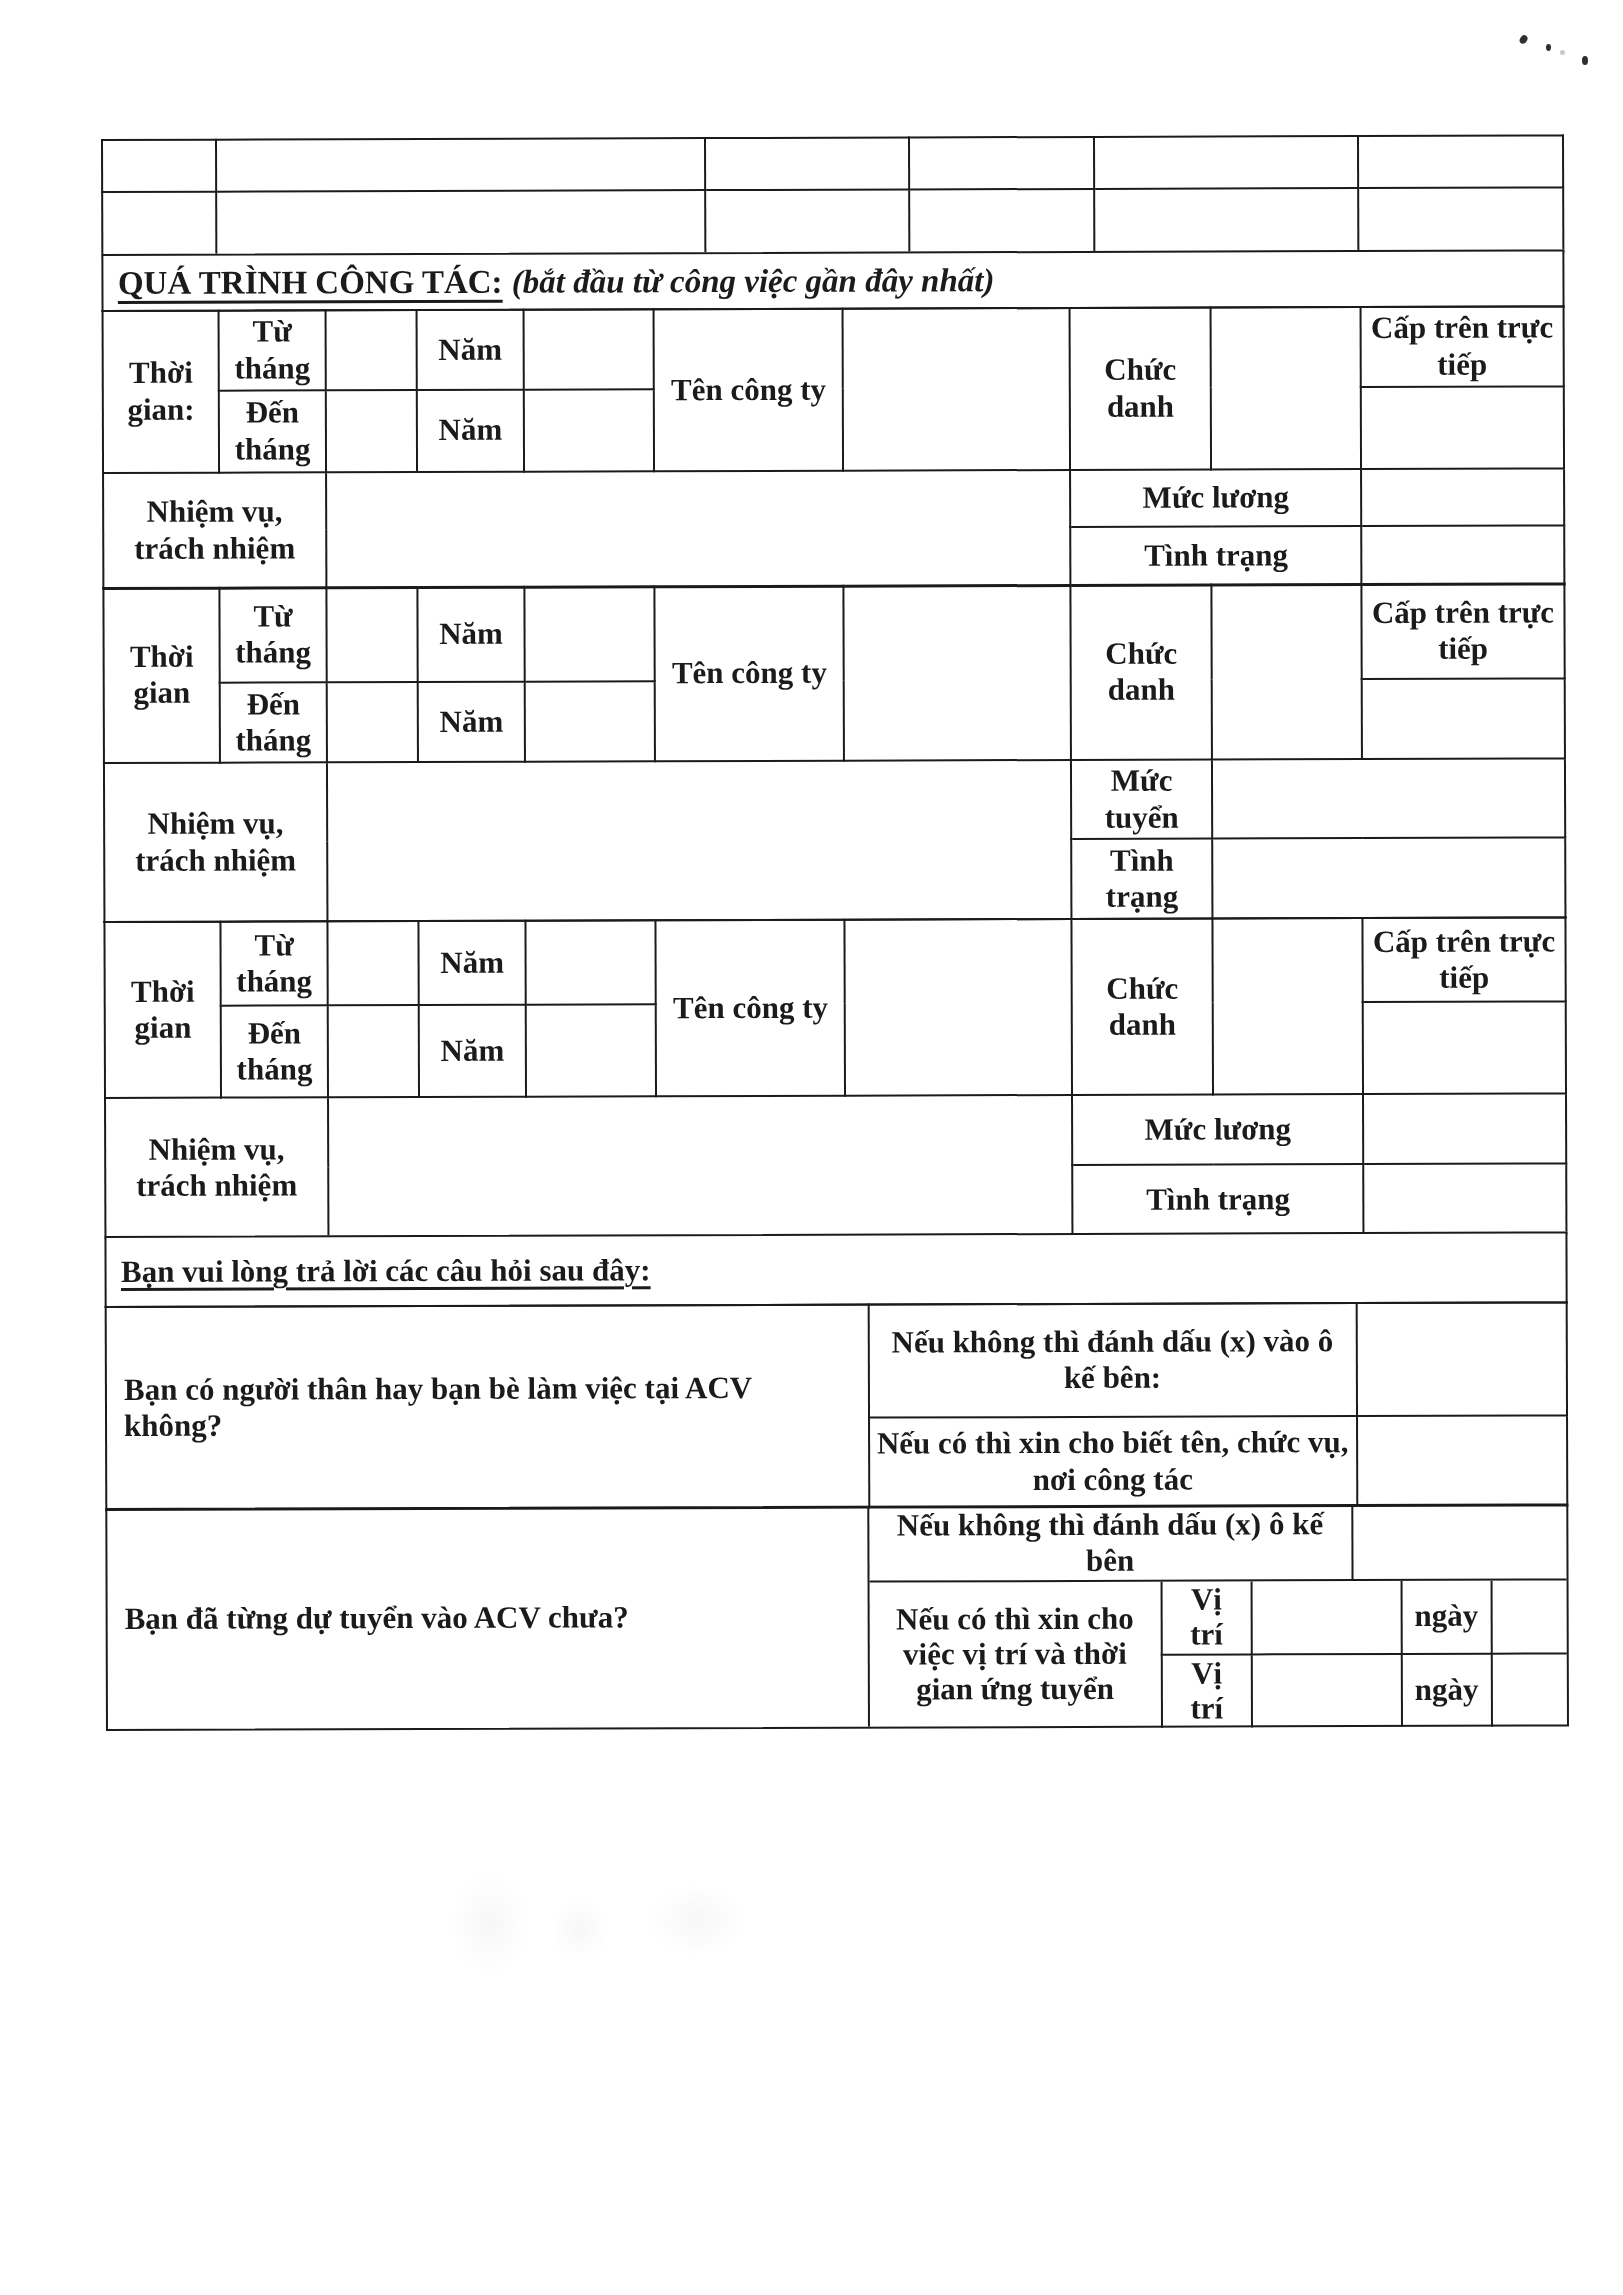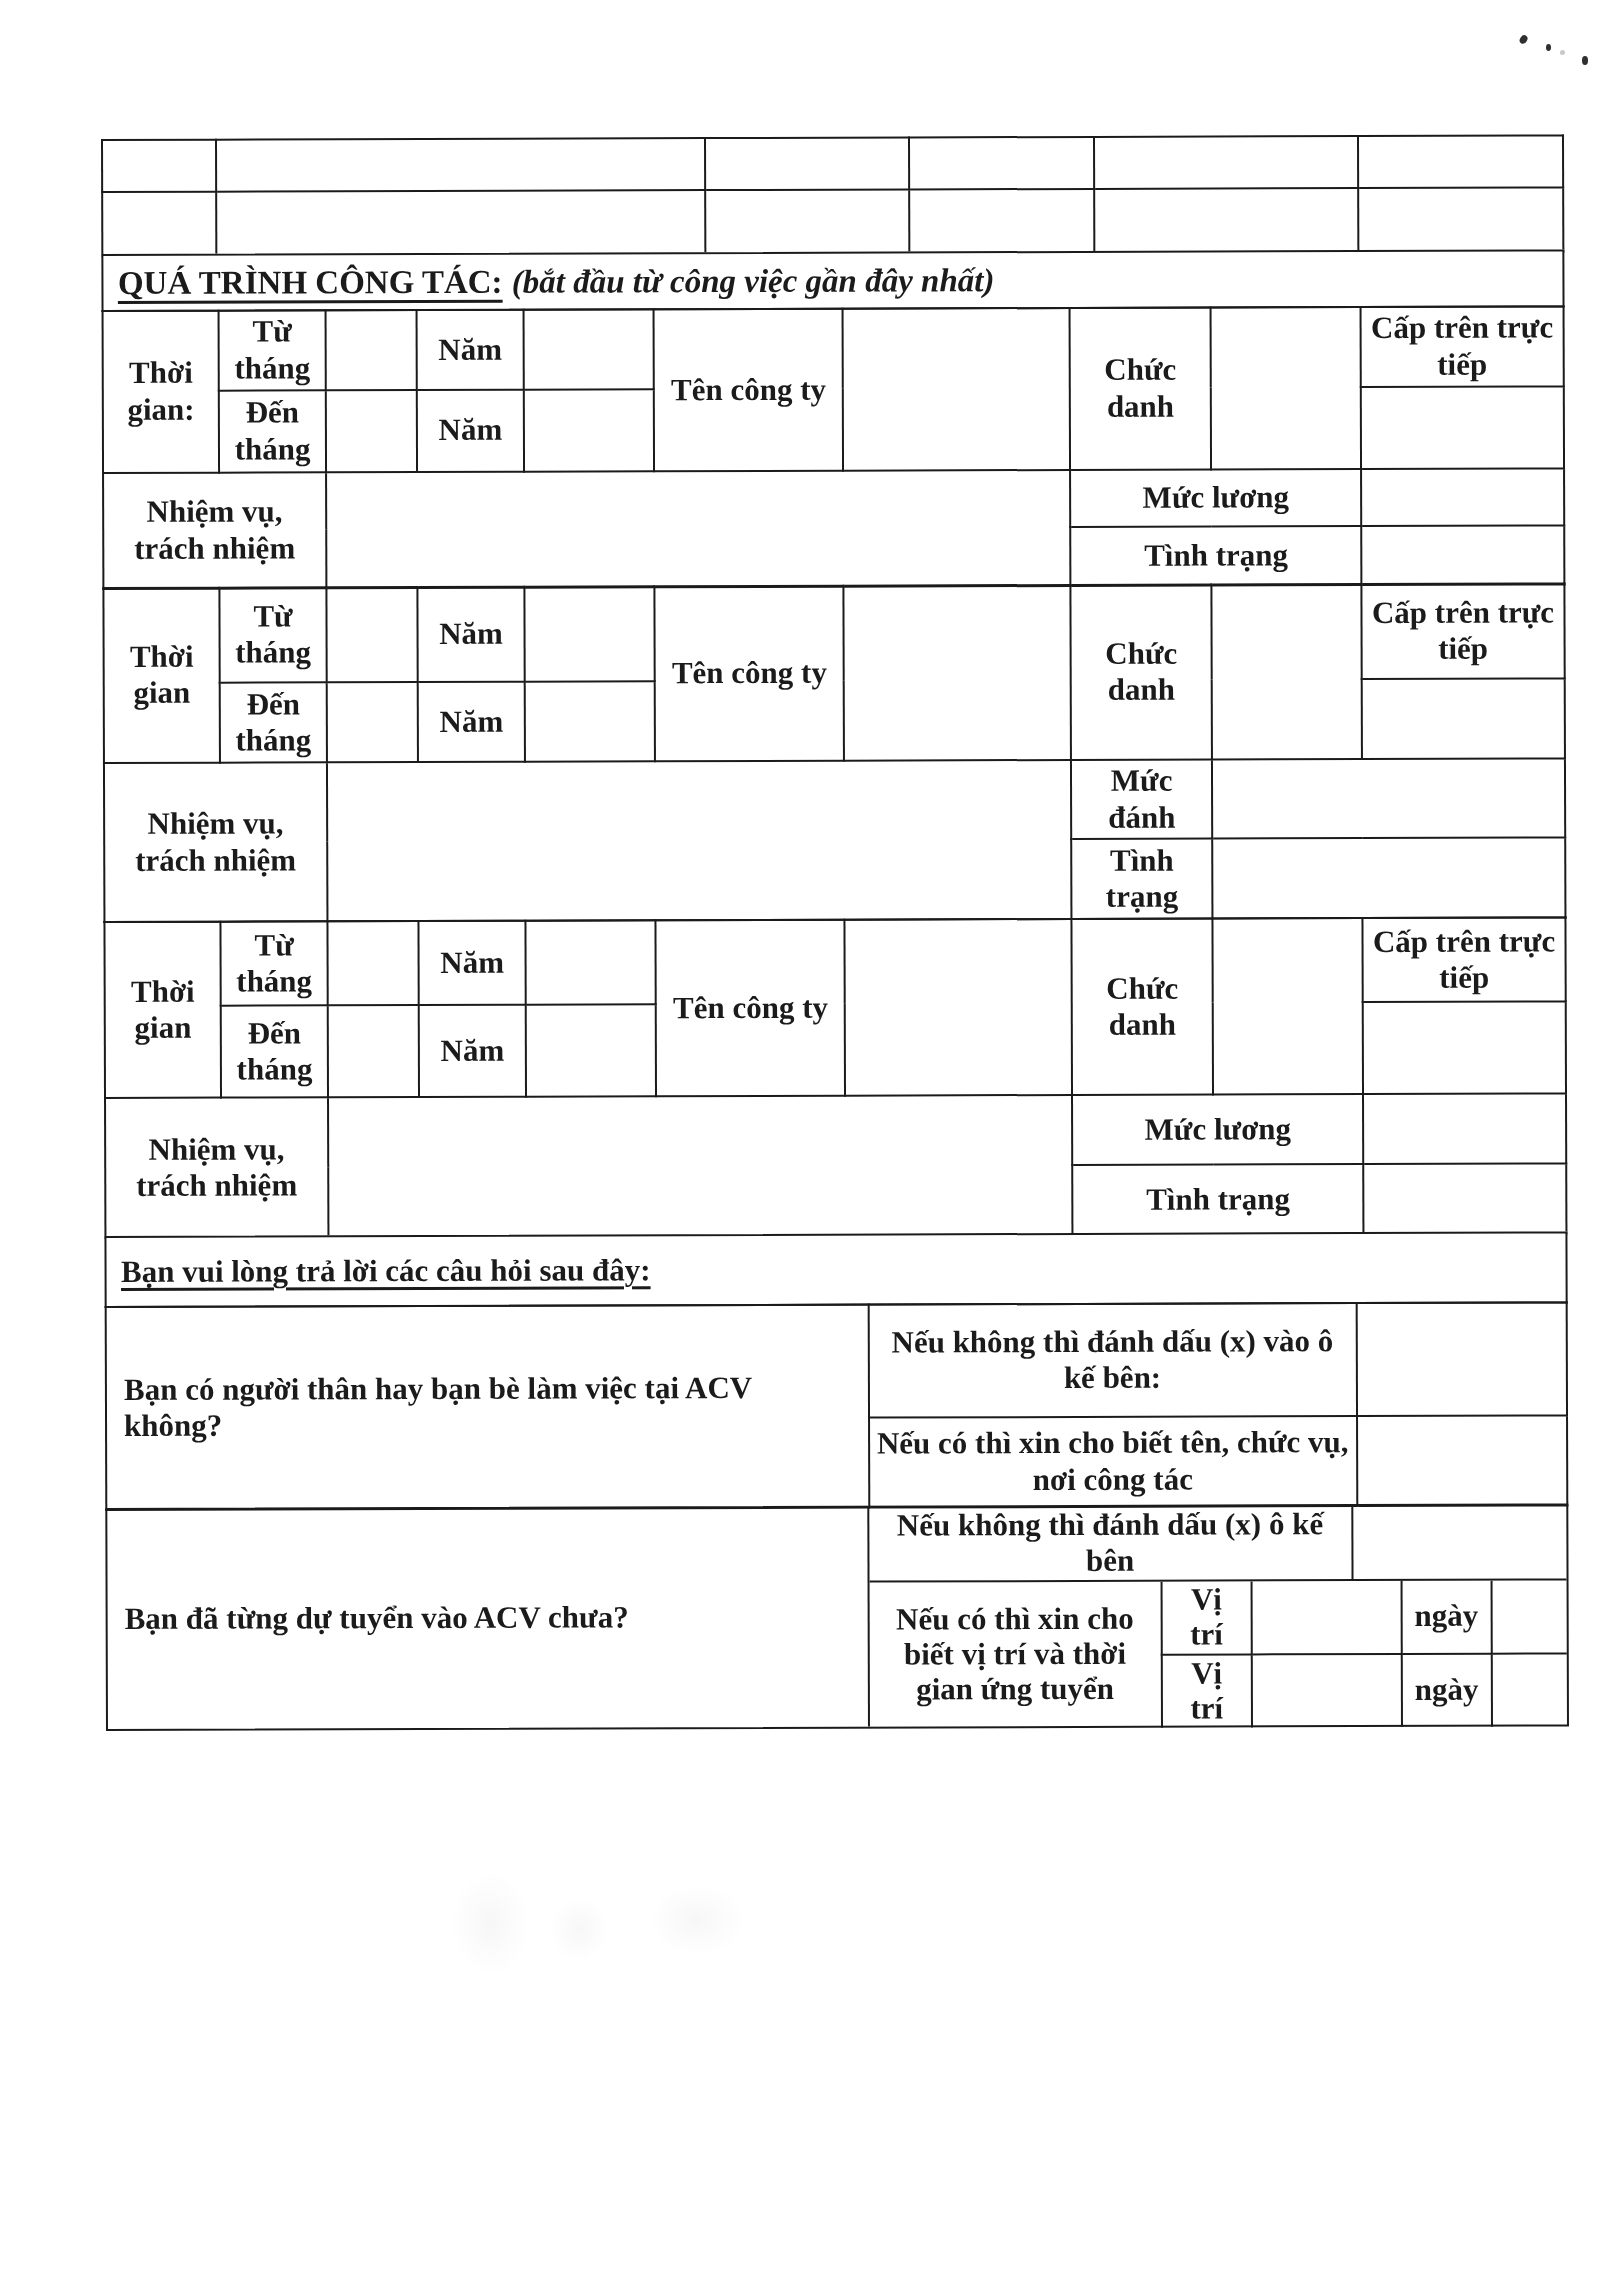--- a/index.html
+++ b/index.html
@@ -262,21 +262,21 @@
 tháng</td>
           <td></td>
           <td>Năm</td>
           <td></td>
           <td></td>
         </tr>
         <tr style="height:63px">
           <td colspan="2" rowspan="2">Nhiệm vụ, trách nhiệm</td>
           <td colspan="5" rowspan="2"></td>
           <td>Mức
-đánh</td>
+tuyển</td>
           <td colspan="2"></td>
         </tr>
         <tr style="height:80px">
           <td>Tình
 trạng</td>
           <td colspan="2"></td>
         </tr>
       </tbody>
     </table>
 
@@ -363,21 +363,21 @@
         <table class="inner">
           <colgroup>
             <col style="width:41.9%">
               <col style="width:12.9%">
               <col style="width:21.5%">
             <col style="width:12.9%">
               <col style="width:10.8%">
           </colgroup>
           <tbody>
             <tr style="height:65px">
-              <td rowspan="2">Nếu có thì xin cho biết vị trí và thời gian ứng tuyển</td>
+              <td rowspan="2">Nếu có thì xin cho việc vị trí và thời gian ứng tuyển</td>
               <td>Vị
 trí</td>
               <td></td>
               <td>ngày</td>
               <td></td>
             </tr>
             <tr style="height:65px">
               <td>Vị
 trí</td>
               <td></td>

